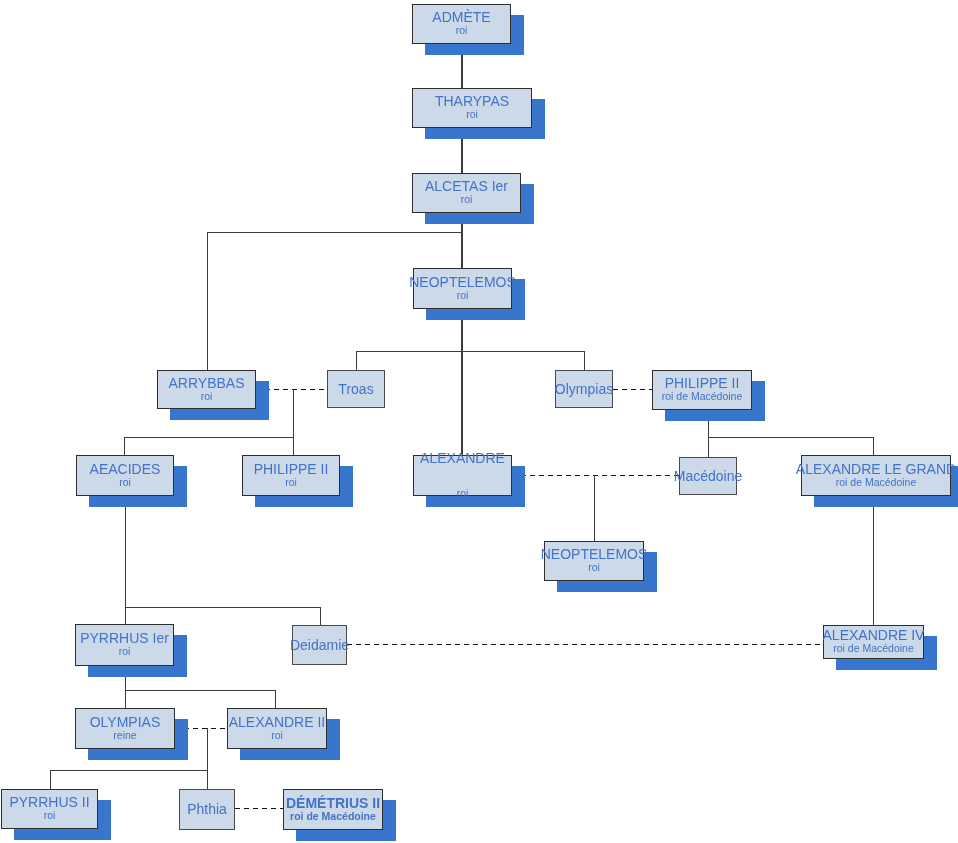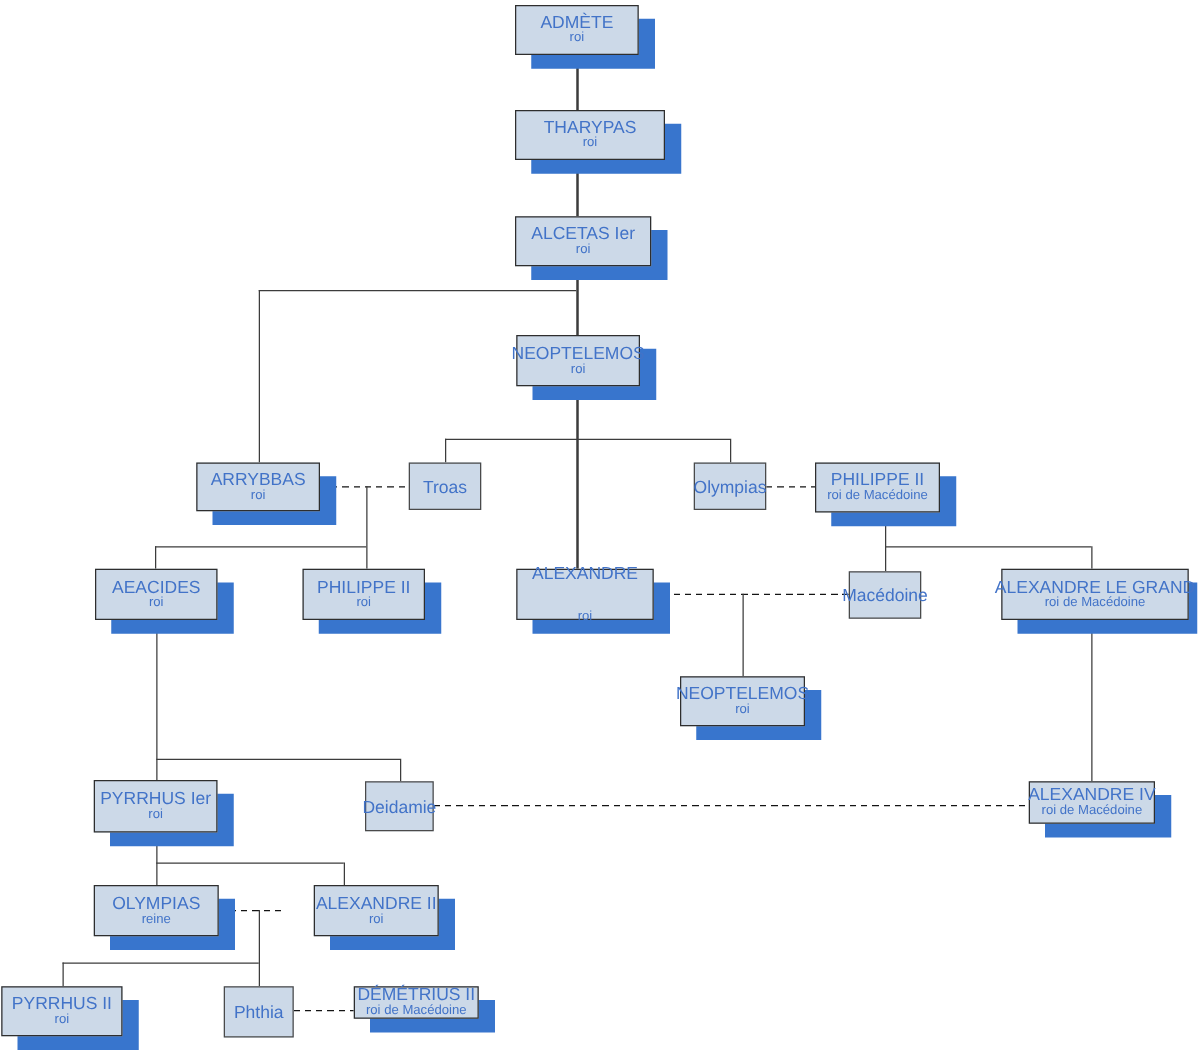--- a/index.html
+++ b/index.html
@@ -96,21 +96,21 @@
       <div class="subtitle">roi de Macédoine</div>
     </div>
     <div class="node royal" style="left: 76px; top: 455px; width: 98px; height: 41px;">
       <div class="label">AEACIDES</div>
       <div class="subtitle">roi</div>
     </div>
     <div class="node royal" style="left: 242px; top: 455px; width: 98px; height: 41px;">
       <div class="label">PHILIPPE II</div>
       <div class="subtitle">roi</div>
     </div>
-    <div class="node royal" style="left: 413px; top: 455px; width: 110px; height: 41px; gap: 22px;">
+    <div class="node royal" style="left: 413px; top: 455px; width: 99px; height: 41px; gap: 22px;">
       <div class="label">ALEXANDRE</div>
       <div class="subtitle">roi</div>
     </div>
     <div class="node consort" style="left: 679px; top: 457px; width: 58px; height: 38px;">
       <div class="label">Macédoine</div>
     </div>
     <div class="node royal" style="left: 801px; top: 455px; width: 150px; height: 41px;">
       <div class="label">ALEXANDRE LE GRAND</div>
       <div class="subtitle">roi de Macédoine</div>
     </div>
@@ -126,28 +126,28 @@
       <div class="label">Deidamie</div>
     </div>
     <div class="node royal" style="left: 823px; top: 625px; width: 101px; height: 34px;">
       <div class="label">ALEXANDRE IV</div>
       <div class="subtitle">roi de Macédoine</div>
     </div>
     <div class="node royal" style="left: 75px; top: 708px; width: 100px; height: 41px;">
       <div class="label">OLYMPIAS</div>
       <div class="subtitle">reine</div>
     </div>
-    <div class="node royal" style="left: 227px; top: 708px; width: 100px; height: 41px; margin-left: 24px;">
+    <div class="node royal" style="left: 227px; top: 708px; width: 100px; height: 41px;">
       <div class="label">ALEXANDRE II</div>
       <div class="subtitle">roi</div>
     </div>
     <div class="node royal" style="left: 1px; top: 789px; width: 97px; height: 40px;">
       <div class="label">PYRRHUS II</div>
       <div class="subtitle">roi</div>
     </div>
     <div class="node consort" style="left: 179px; top: 789px; width: 56px; height: 41px;">
       <div class="label">Phthia</div>
     </div>
-    <div class="node royal" style="left: 283px; top: 789px; width: 100px; height: 26px;">
+    <div class="node royal" style="left: 283px; top: 789px; width: 100px; height: 41px; font-weight: bold;">
       <div class="label">DÉMÉTRIUS II</div>
       <div class="subtitle">roi de Macédoine</div>
     </div>
   </div>
 
 </body></html>

